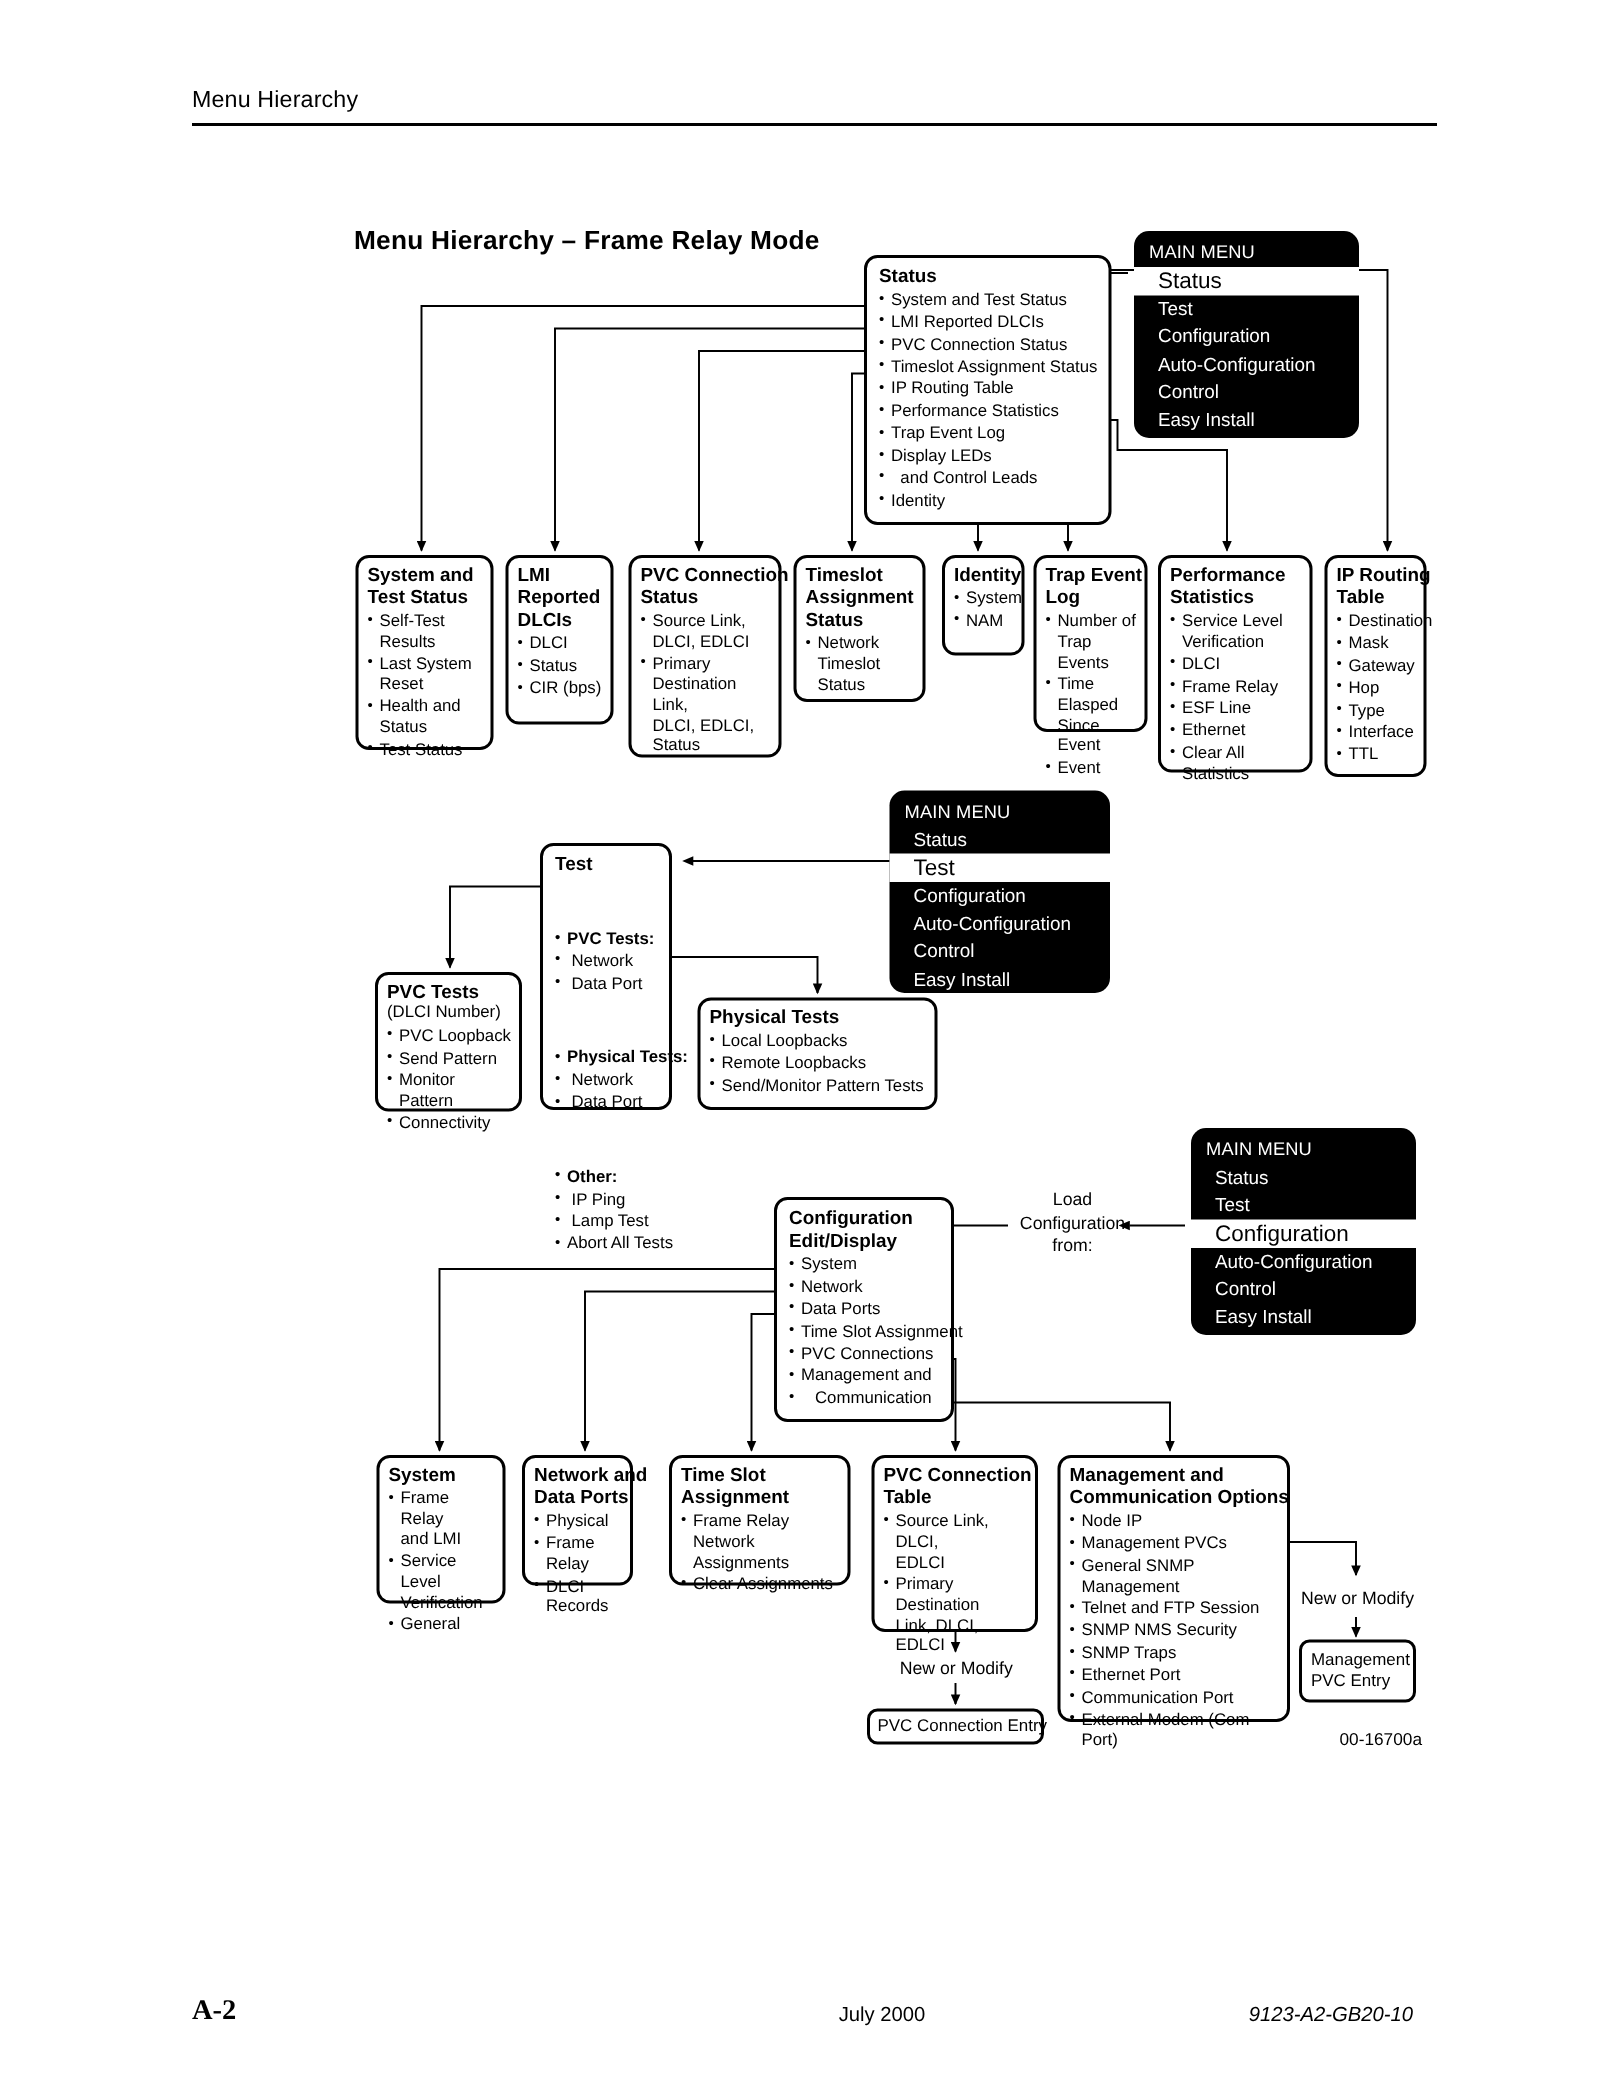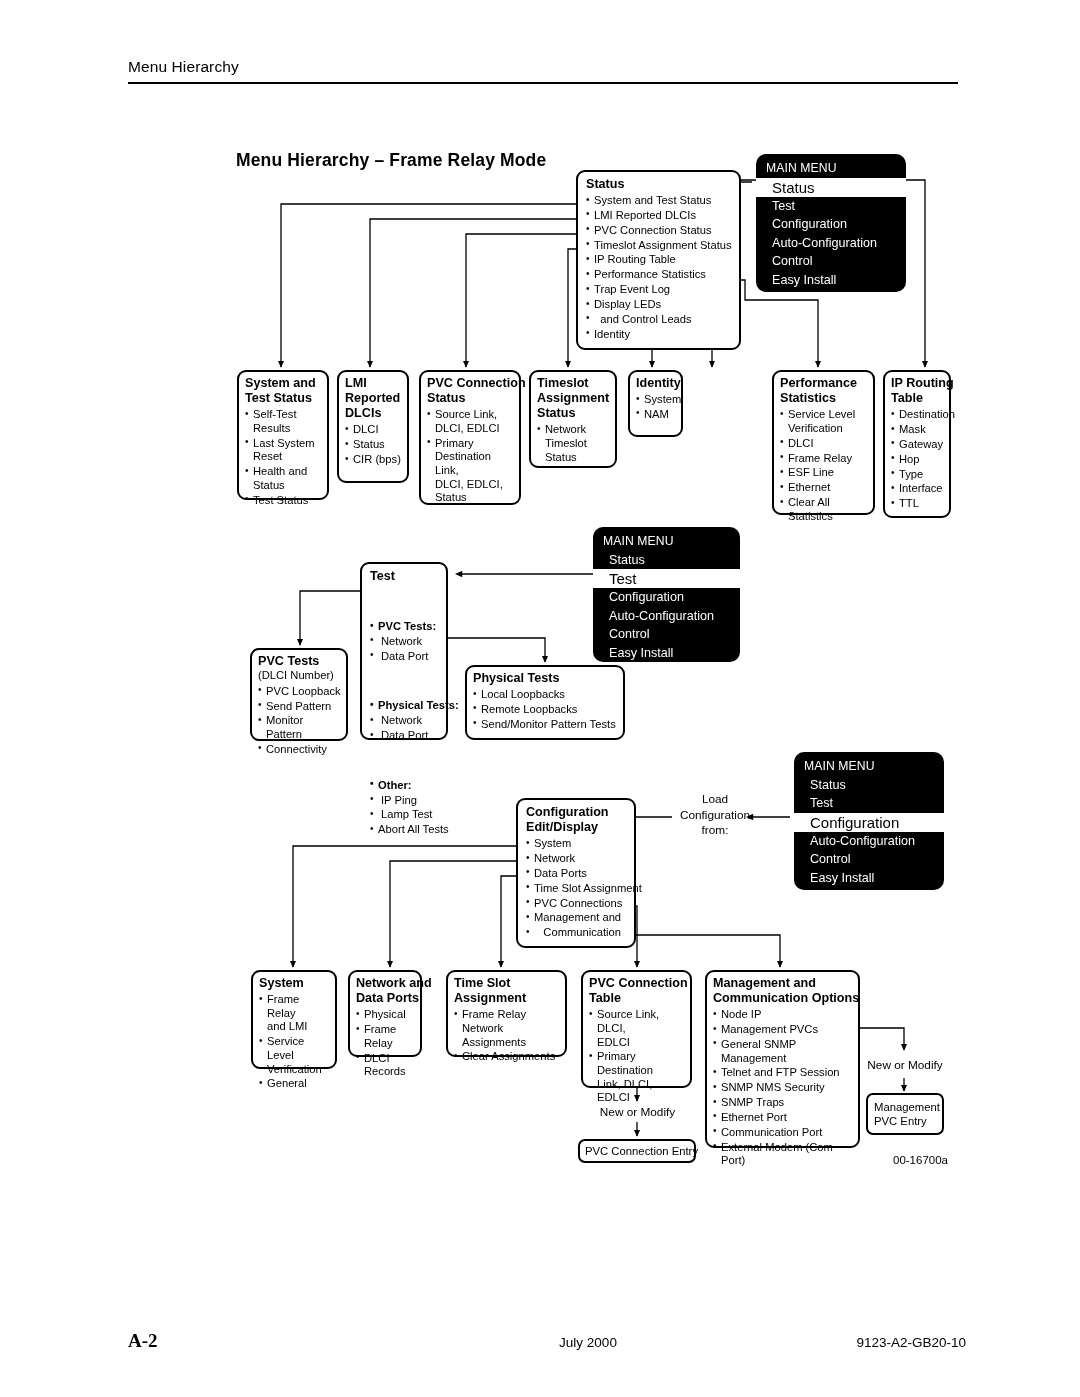--- a/index.html
+++ b/index.html
@@ -41,22 +41,23 @@
   }
   #foot-date {
     position: absolute;
     left: 0; top: 1335px; width: 1080px;
     text-align: center;
     font-size: 13.5px;
     padding-left: 48px;
   }
   #foot-doc {
     position: absolute;
-    right: 114px; top: 1335px;
+    right: 138px; top: 1335px;
     font-size: 13.5px;
+    font-style: italic;
   }
 
   
   #fig-title {
     position: absolute;
     left: 236px; top: 150px;
     font-size: 17.5px;
     font-weight: bold;
     letter-spacing: .15px;
   }
@@ -303,20 +304,31 @@
   </div>
 
   <div class="box" style="left:628px; top:370px; width:55px; height:67px;">
     <div class="hd">Identity</div>
     <ul>
       <li>System</li>
       <li>NAM</li>
     </ul>
   </div>
 
+  <div class="box" style="left:689px; top:370px; width:76px; height:118px;">
+    <div class="hd">Trap Event</div>
+    <div class="hd">Log</div>
+    <ul>
+      <li style="white-space:pre-line;">Number of
+   Trap Events</li>
+      <li style="white-space:pre-line;">Time Elasped
+   Since Event</li>
+      <li>Event</li>
+    </ul>
+  </div>
 
   <div class="box" style="left:772px; top:370px; width:103px; height:145px;">
     <div class="hd">Performance</div>
     <div class="hd">Statistics</div>
     <ul>
       <li style="white-space:pre-line;">Service Level
    Verification</li>
       <li>DLCI</li>
       <li>Frame Relay</li>
       <li>ESF Line</li>

